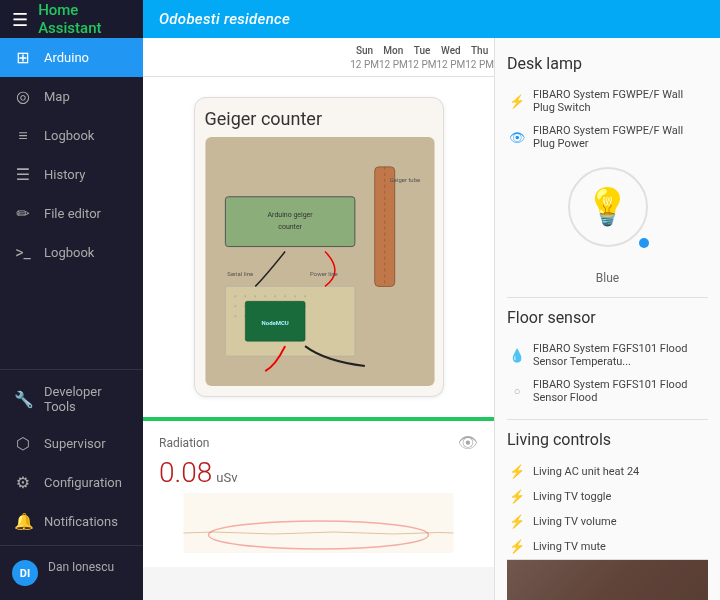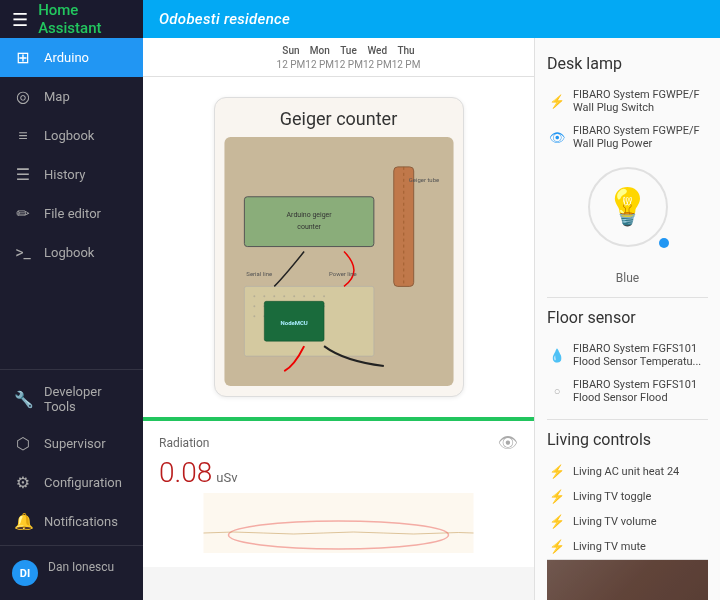--- a/index.html
+++ b/index.html
@@ -101,21 +101,21 @@
       display: flex;
       background: #fff;
       padding: 6px 0 4px 0;
       border-bottom: 1px solid #e0e0e0;
       flex-shrink: 0;
     }
     .chart-header-spacer { width: 20px; }
     .day-labels {
       display: flex;
       flex: 1;
-      justify-content: center;
+      justify-content: flex-end;
     }
     .day-label {
       text-align: center;
       font-size: 10px;
       color: #555;
       line-height: 1.4;
     }
     .day-label .day-name { font-weight: 500; display: block; }
     .day-label .day-time { display: block; color: #888; }
 
@@ -131,21 +131,20 @@
       position: relative;
     }
     .geiger-card {
       width: 250px;
       height: 300px;
       background: #f9f5f0;
       border-radius: 12px;
       border: 1px solid #ddd;
       display: flex;
       flex-direction: column;
-      align-items: center;
       justify-content: flex-start;
       padding: 10px;
       position: relative;
       box-shadow: 0 1px 4px rgba(0,0,0,0.08);
     }
     .geiger-title { font-size: 18px; color: #333; font-weight: 400; margin-bottom: 8px; }
 
     
     .radiation-card {
       background: #fff;
@@ -168,21 +167,21 @@
     .radiation-unit { font-size: 13px; color: #666; }
     .radiation-chart-area {
       width: 100%;
       height: 70px;
       position: relative;
       margin-top: 4px;
     }
 
     
     .right-panel {
-      width: 186px;
+      width: 226px;
       background: #fafafa;
       border-left: 1px solid #e0e0e0;
       overflow-y: auto;
       flex-shrink: 0;
       padding: 12px 12px;
     }
 
     .section-title {
       font-size: 16px;
       font-weight: 400;

